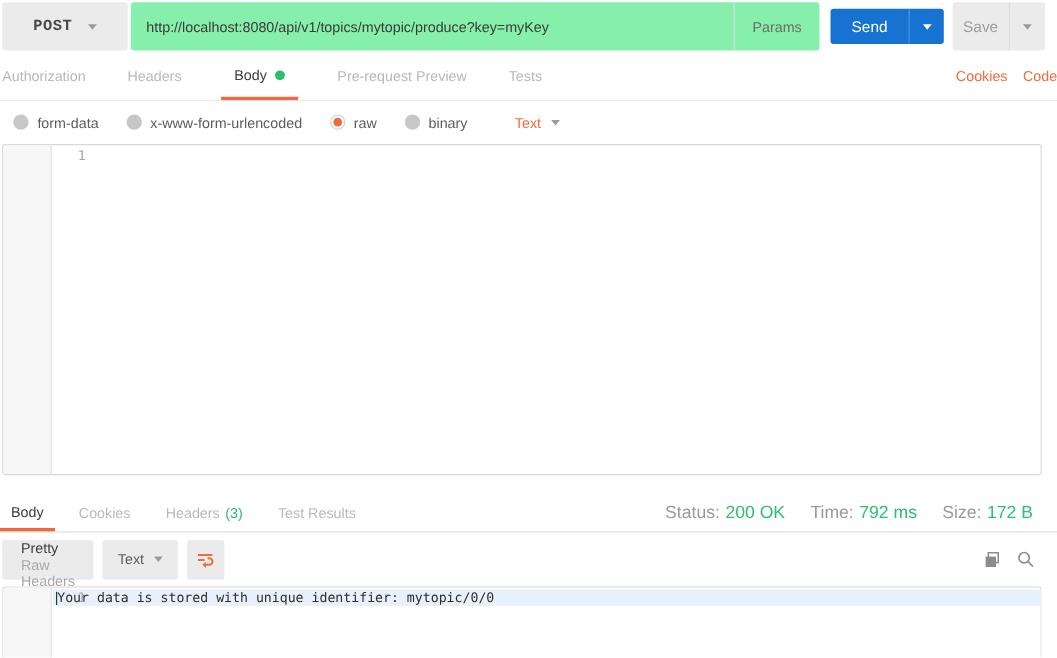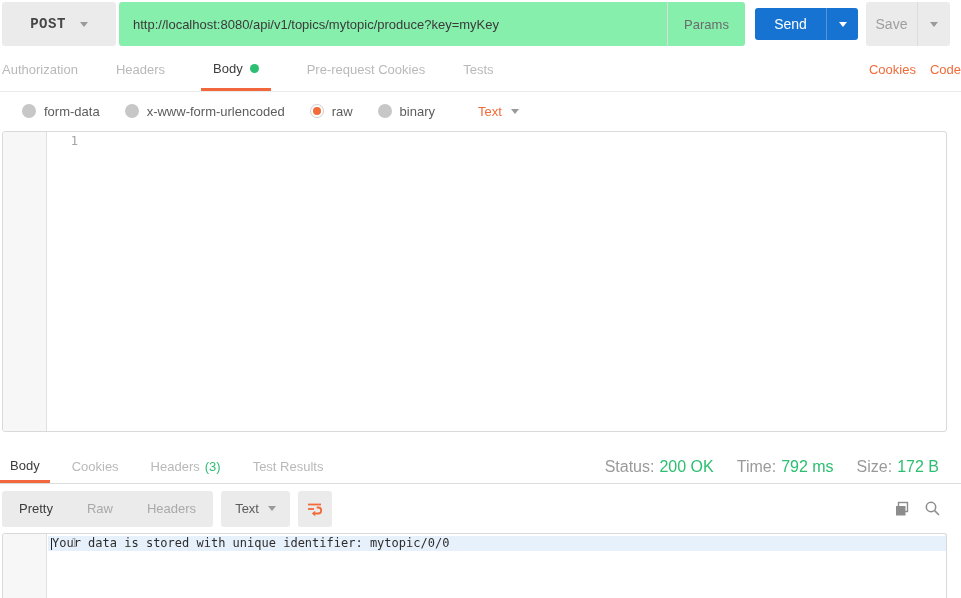--- a/index.html
+++ b/index.html
@@ -24,21 +24,21 @@
 
   
   .req-tabs { position:absolute; top:48px; left:0; width:961px; height:44px; display:flex; align-items:stretch; padding:0 0; border-bottom:1px solid #eaeaea; }
   .req-tab { display:flex; align-items:center; margin-right:34px; font-size:13px; color:#b9b9b9; cursor:pointer; padding:0 2px; }
   .req-tab.active { color:#3c3c3c; border-bottom:3px solid #f2683c; padding:0 12px; }
   .green-dot { width:9px; height:9px; border-radius:50%; background:#2cbe71; margin-left:7px; }
   .req-tabs-right { margin-left:auto; display:flex; align-items:center; gap:14px; }
   .link-orange { font-size:13px; color:#f26b3a; cursor:pointer; }
 
   
-  .radio-row { position:absolute; top:92px; left:0; width:961px; height:38px; display:flex; align-items:center; padding-left:22px; }
+  .radio-row { position:absolute; top:92px; left:0; width:961px; height:38px; display:flex; align-items:center; padding-left:12px; }
   .radio-item { display:flex; align-items:center; gap:8px; margin-right:25px; cursor:pointer; }
   .radio-dot { width:14px; height:14px; border-radius:50%; background:#c7c7c7; }
   .radio-dot.sel { background:#fff; border:1px solid #cfcfcf; position:relative; }
   .radio-dot.sel::after { content:""; position:absolute; left:2px; top:2px; width:8px; height:8px; border-radius:50%; background:#f26b3a; }
   .radio-label { font-size:13px; color:#5c5c5c; }
   .format-dd { display:flex; align-items:center; gap:9px; margin-left:18px; cursor:pointer; }
   .format-dd .fmt { font-size:13px; color:#f26b3a; }
 
   
   .editor { position:absolute; left:2px; width:945px; background:#fff; border:1px solid #d9d9d9; border-radius:3px; font-family:"DejaVu Sans Mono", monospace; font-size:12px; line-height:15px; overflow:hidden; }
@@ -55,21 +55,21 @@
   .resp-tab { display:flex; align-items:center; padding:0 10px; margin-right:12px; font-size:13px; color:#b9b9b9; cursor:pointer; }
   .resp-tab.active { color:#3c3c3c; border-bottom:3px solid #f2683c; }
   .resp-tab .count { color:#2cbe71; margin-left:5px; }
   .resp-stats { margin-left:auto; display:flex; align-items:center; gap:23px; padding-right:22px; }
   .stat { display:flex; align-items:center; gap:5px; font-size:16px; }
   .stat .lbl { color:#9a9a9a; }
   .stat .val { color:#2cbe71; }
 
   
   .resp-toolbar { position:absolute; top:484px; left:0; width:961px; height:49px; display:flex; align-items:center; padding:0 10px 0 2px; }
-  .seg-group { display:flex; background:#ebebeb; border-radius:3px; height:36px; align-items:stretch; }
+  .seg-group { display:flex; background:#ebebeb; border-radius:3px; height:36px; align-items:stretch;flex-direction:column; }
   .seg { display:flex; align-items:center; padding:0 17px; font-size:13px; color:#a9a9a9; cursor:pointer; }
   .seg.active { color:#3c3c3c; }
   .tool-btn { height:36px; background:#ebebeb; border-radius:3px; display:flex; align-items:center; margin-left:8px; cursor:pointer; }
   .tool-btn.dd { padding:0 14px; gap:9px; font-size:13px; color:#5c5c5c; }
   .tool-btn.icon-only { width:34px; justify-content:center; }
   .toolbar-right { margin-left:auto; display:flex; align-items:center; gap:12px; padding-right:10px; }
   .icon-btn { width:18px; height:18px; display:flex; align-items:center; justify-content:center; cursor:pointer; }
 </style>
 </head>
 <body>
@@ -97,21 +97,21 @@
   </div>
 </div>
 
 <div class="req-tabs">
   <div class="req-tab">Authorization</div>
   <div class="req-tab">Headers</div>
   <div class="req-tab active">
     <span>Body</span>
     <span class="green-dot"></span>
   </div>
-  <div class="req-tab">Pre-request Cookies</div>
+  <div class="req-tab">Pre-request Preview</div>
   <div class="req-tab">Tests</div>
   <div class="req-tabs-right">
     <span class="link-orange">Cookies</span>
     <span class="link-orange">Code</span>
   </div>
 </div>
 
 <div class="radio-row">
   <div class="radio-item">
     <span class="radio-dot"></span>

